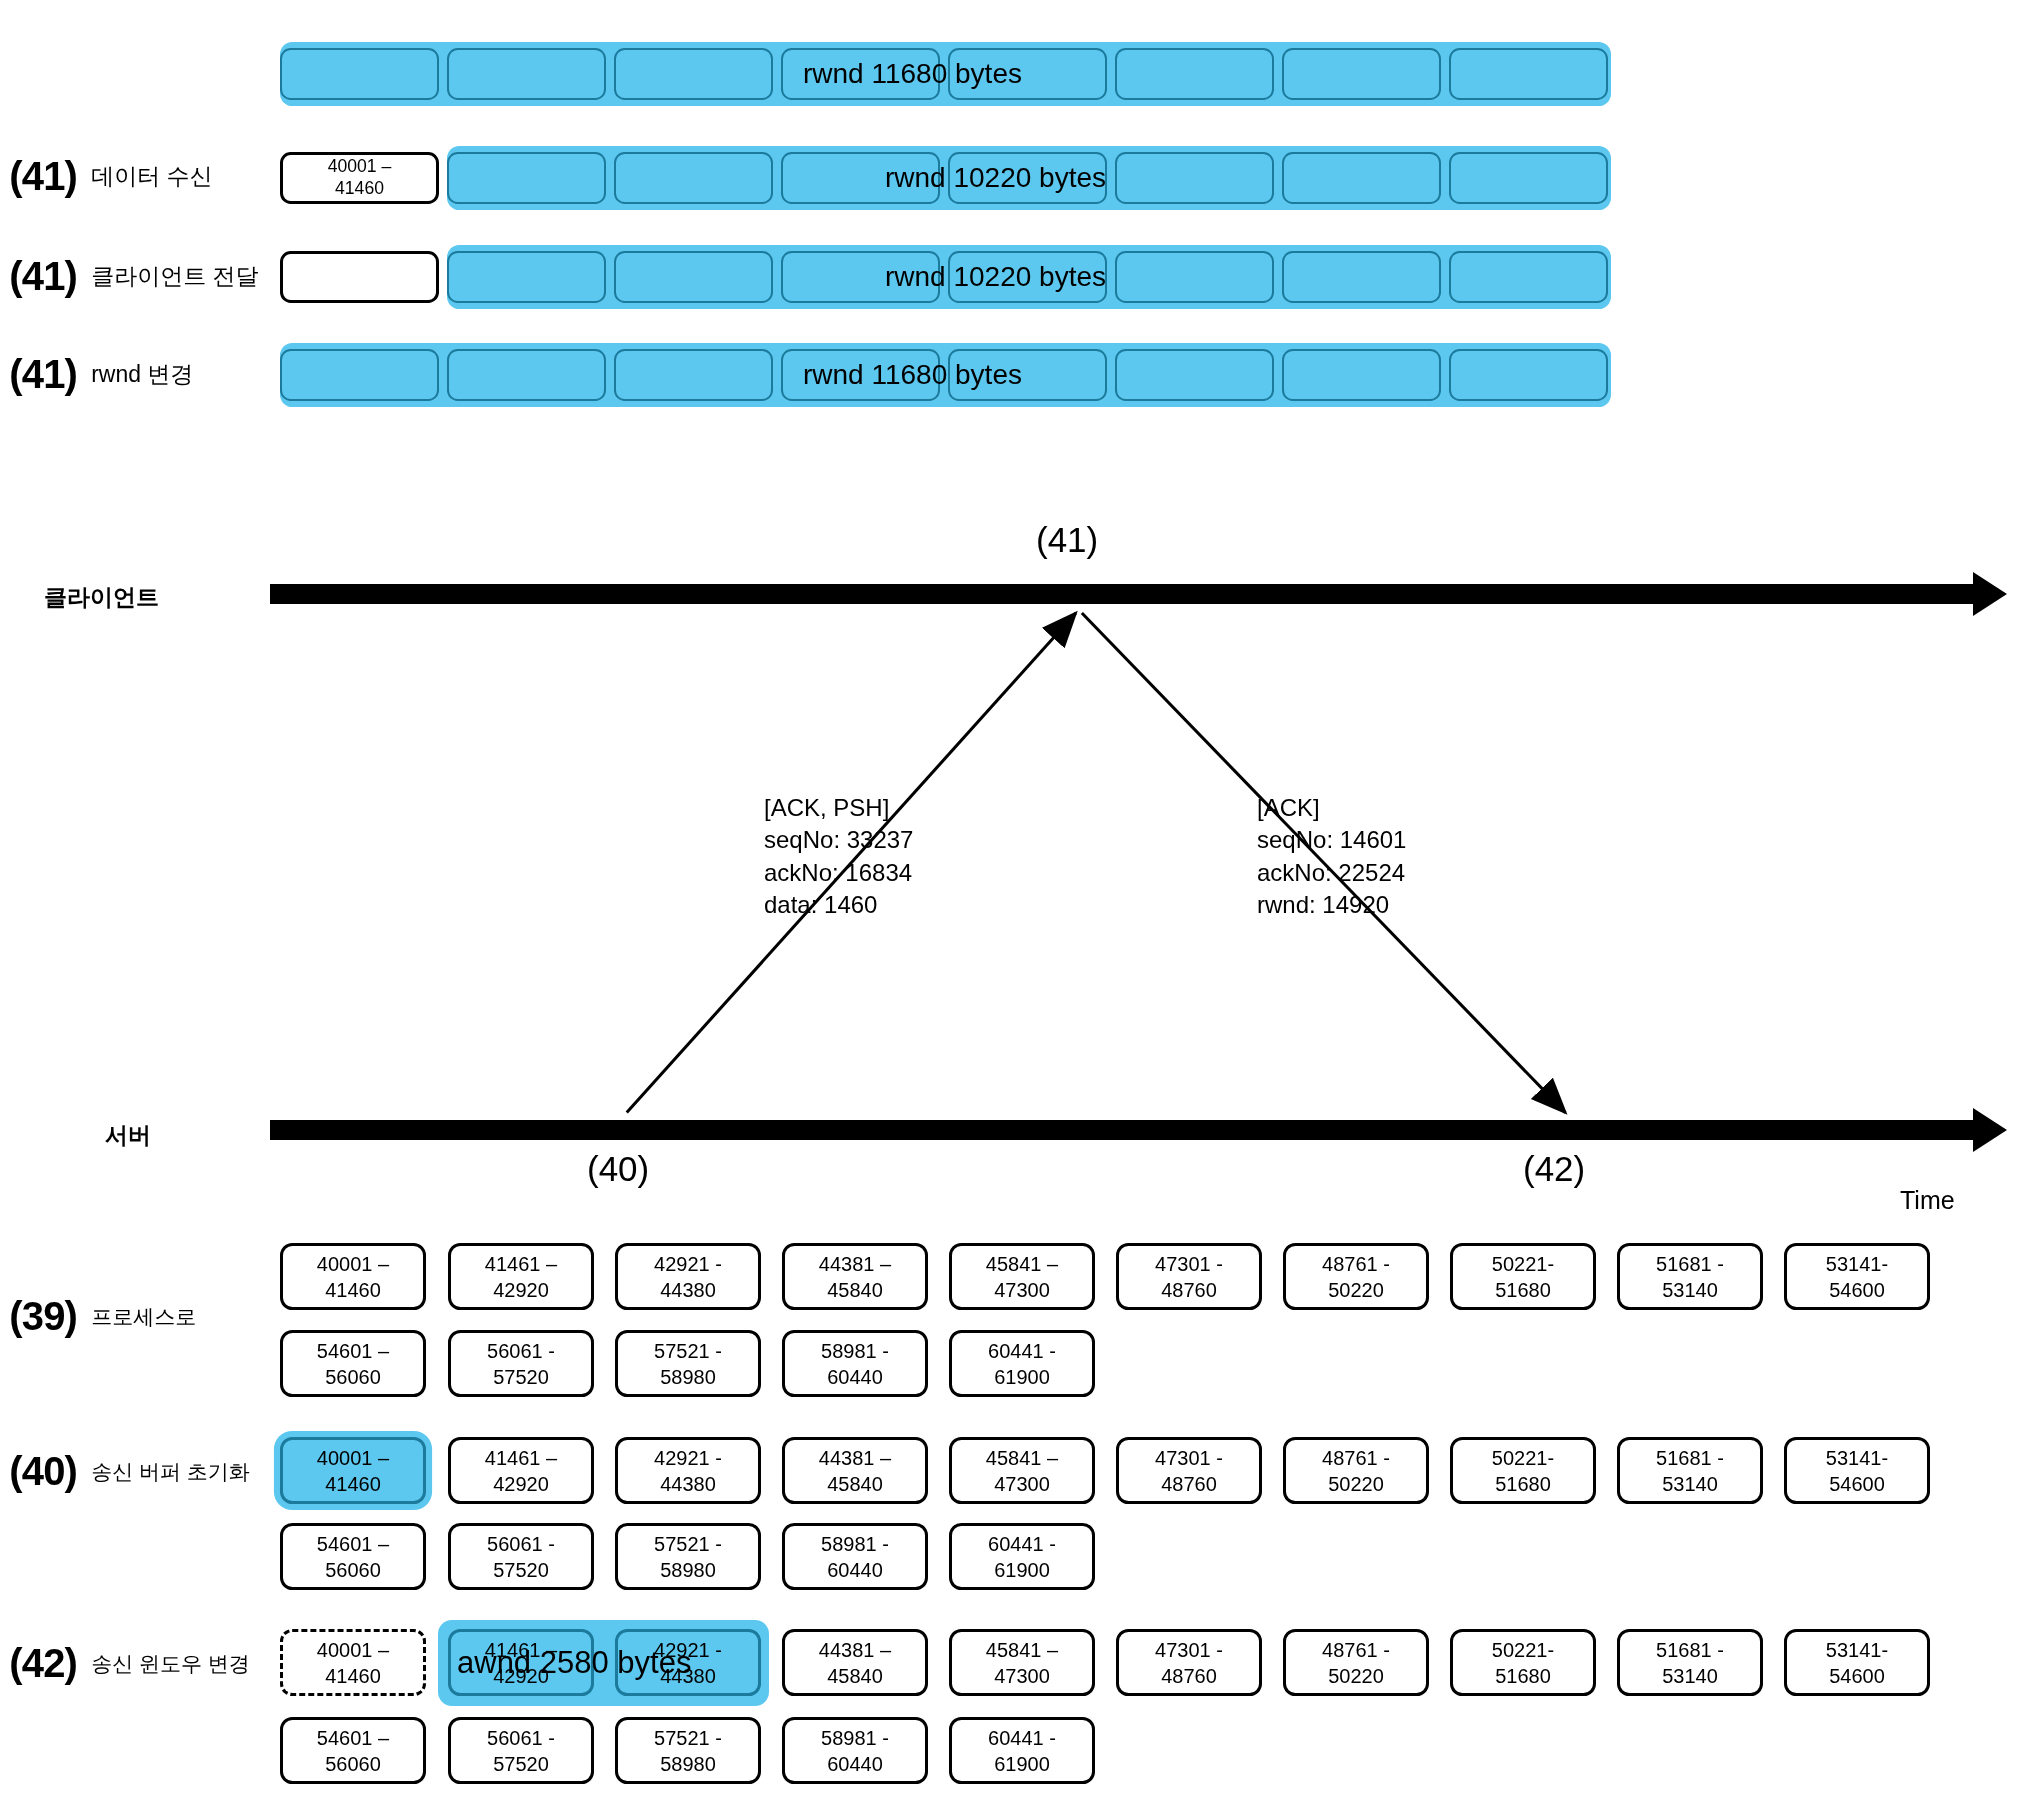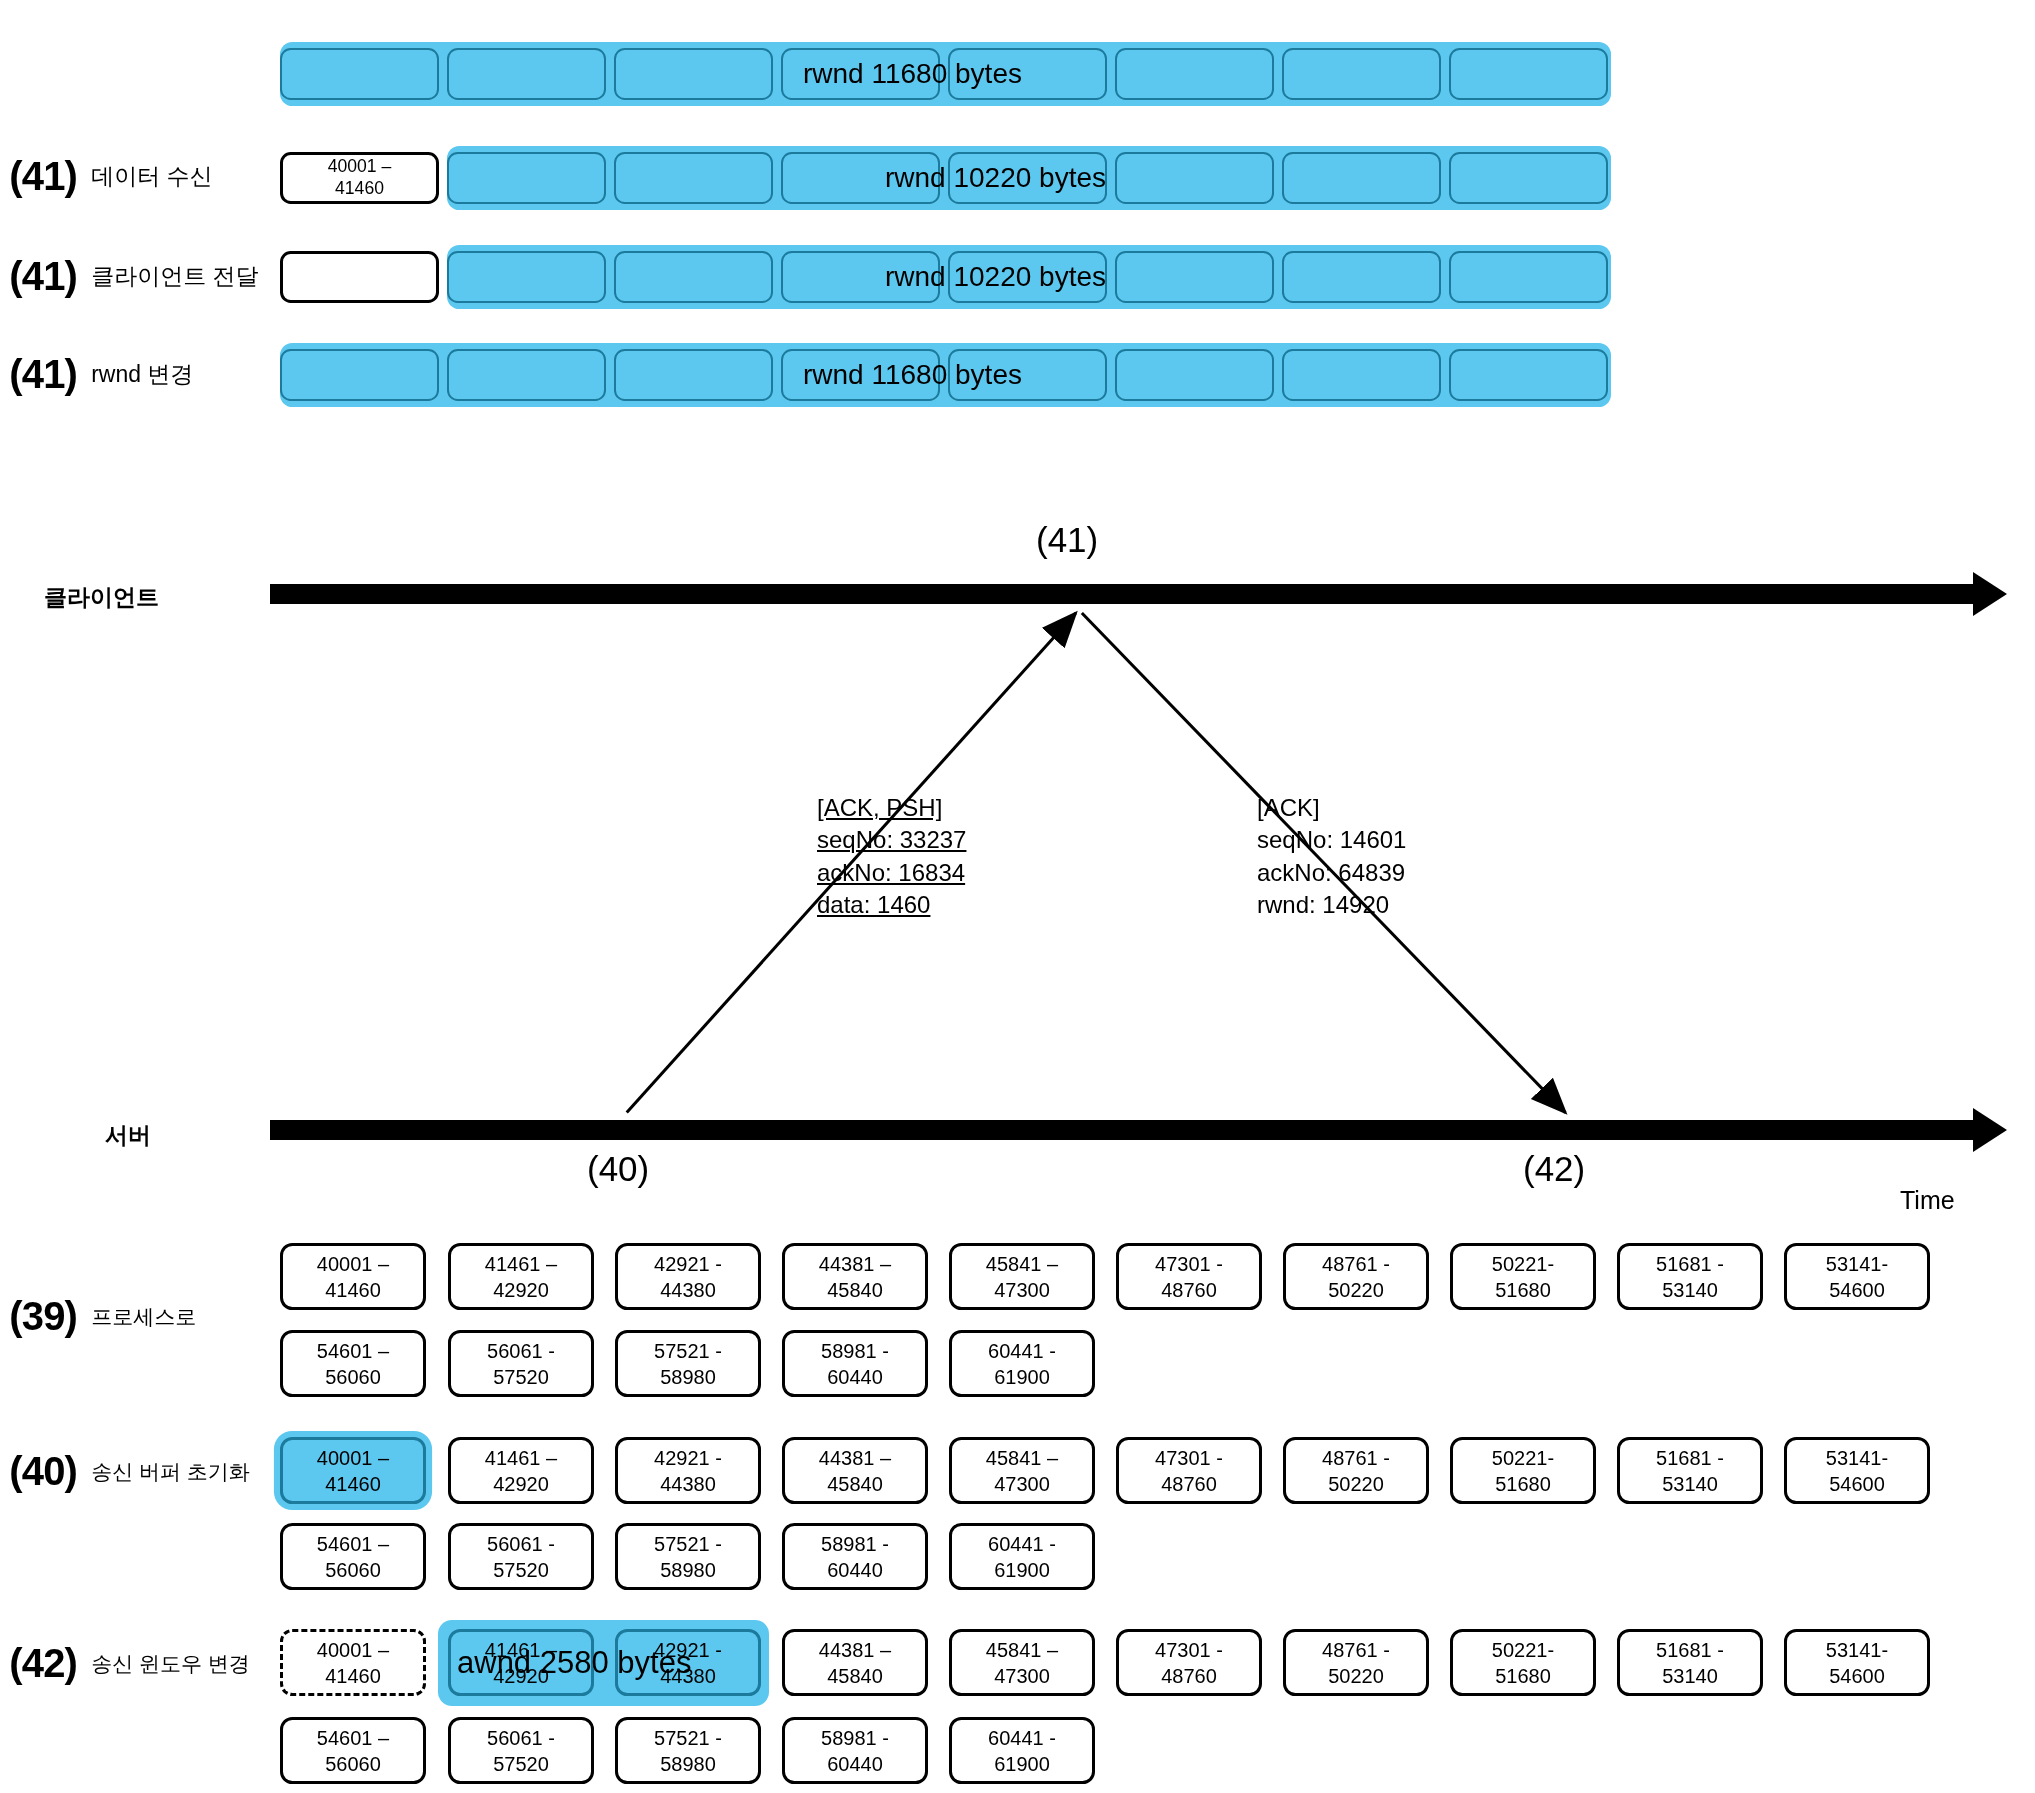--- a/index.html
+++ b/index.html
@@ -160,31 +160,31 @@
   <svg class="abs" style="left:0;top:0;width:2035px;height:1793px;pointer-events:none;" viewBox="0 0 2656 2340" width="2035" height="1793">
     <defs>
       <marker id="ah" markerWidth="13" markerHeight="13" refX="11" refY="5" orient="auto" markerUnits="strokeWidth">
         <path d="M0,0 L12,5 L0,10 z" fill="#000"></path>
       </marker>
     </defs>
     <line x1="818" y1="1452" x2="1404" y2="800" stroke="#000" stroke-width="4" marker-end="url(#ah)"></line>
     <line x1="1412" y1="800" x2="2043" y2="1452" stroke="#000" stroke-width="4" marker-end="url(#ah)"></line>
   </svg>
 
-  <div class="pkt" style="left:817px;top:792px;text-decoration:underline;">
+  <div class="pkt" style="left:764px;top:792px;">
     <div>[ACK, PSH]</div>
     <div>seqNo: 33237</div>
     <div>ackNo: 16834</div>
     <div>data: 1460</div>
   </div>
 
   <div class="pkt" style="left:1257px;top:792px;">
     <div>[ACK]</div>
     <div>seqNo: 14601</div>
-    <div>ackNo: 64839</div>
+    <div>ackNo: 22524</div>
     <div>rwnd: 14920</div>
   </div>
 </div>
 
 <div id="segment-section">
     <div class="step-label" style="left: 9.2px; top: 1257px; margin-top: 39px;">
       <span class="step-num">(39)</span>
       <span class="step-text sm">프로세스로</span>
     </div>
     <div class="seg" style="left: 280px; top: 1243px;">

